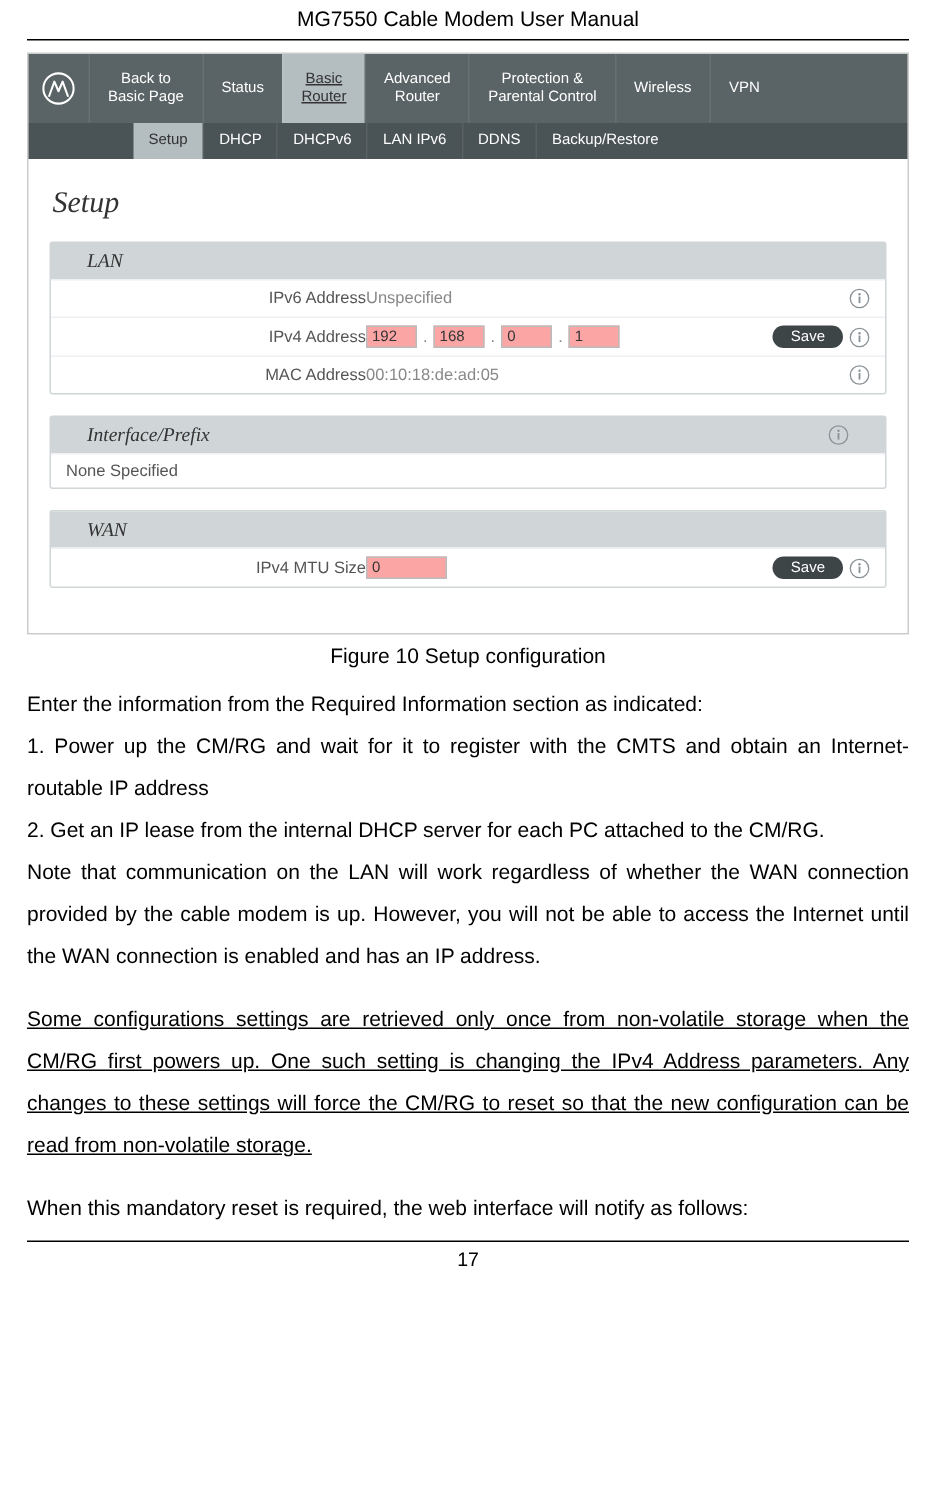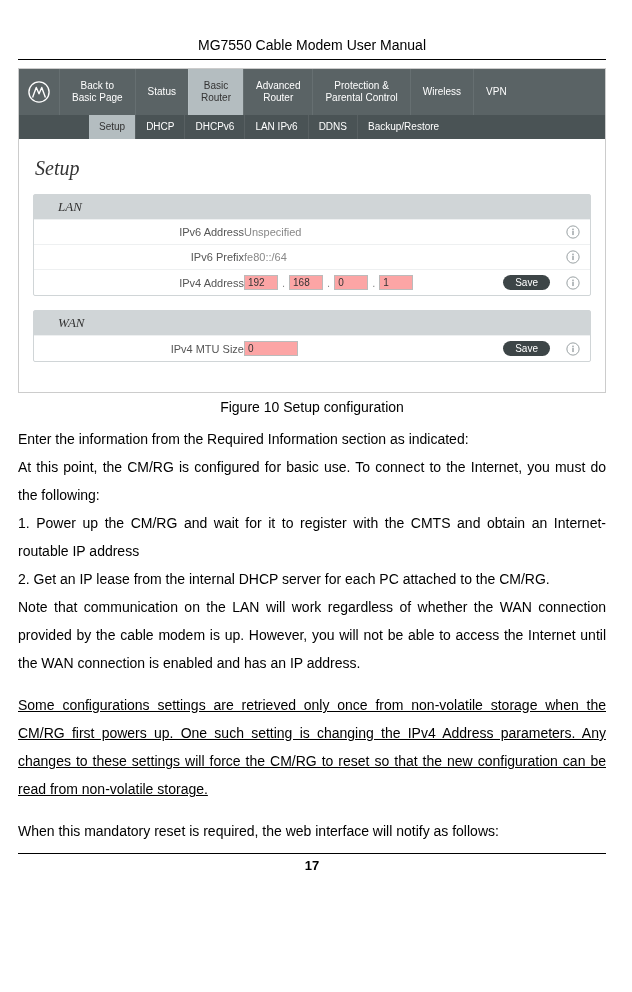--- a/index.html
+++ b/index.html
@@ -6,21 +6,20 @@
     margin: 0;
     background: #fff;
     font-family: Arial, Helvetica, sans-serif;
     color: #000;
     width: 632px;
   }
   .page {
     width: 624px;
     padding: 0 18px 16px 18px;
     box-sizing: border-box;
-    margin-top: 33px;
   }
   .header-title {
     text-align: center;
     font-size: 14px;
     padding: 4px 0 6px 0;
     border-bottom: 1px solid #000;
     margin-bottom: 8px;
   }
   .screenshot {
     border: 1px solid #ccc;
@@ -50,20 +49,21 @@
     align-items: center;
     justify-content: center;
     text-align: center;
     line-height: 1.2;
     border-left: 1px solid rgba(255,255,255,0.08);
   }
   .nav-item.two-line span { display:block; }
   .nav-item.active {
     background: #b4bdc0;
     color: #333;
+    text-decoration: underline;
   }
   .nav-sub {
     display: flex;
     background: #4a5355;
     color: #fff;
     font-size: 10px;
     height: 24px;
     align-items: center;
     padding-left: 70px;
   }
@@ -108,21 +108,21 @@
     display: flex;
     align-items: center;
     padding: 5px 10px;
     font-size: 11px;
     color: #555;
     border-top: 1px solid #eef0f1;
   }
   .row:first-of-type { border-top: none; }
   .row .label { width: 200px; flex: none; color: #555; text-align: right; }
   .row .value { flex: 1; color: #888; display:flex; align-items:center; gap:4px;}
-  .row .tail { flex: none; display: flex; align-items: center; gap: 16px; }
+  .row .tail { flex: none; display: flex; align-items: center; gap: 4px; }
   .info-icon {
     width: 14px; height: 14px;
     display: inline-flex; align-items:center; justify-content:center;
     color: #8a9296;
   }
   .info-icon svg { width:14px; height:14px; }
   .save-btn {
     background: #3d4547;
     color: #fff;
     font-size: 10px;
@@ -151,21 +151,20 @@
     line-height: 2.0;
     text-align: justify;
   }
   .body-text p { margin: 0; }
   .page-number {
     text-align: center;
     font-size: 13px;
     margin-top: 8px;
     border-top: 1px solid #000;
     padding-top: 4px;
-    font-weight: bold;
   }
 </style>
 </head>
 <body>
 
 <div class="page">
 
   <div class="header-title">MG7550 Cable Modem User Manual</div>
 
   <div class="screenshot">
@@ -217,33 +216,20 @@
 
       <div class="setup-heading">Setup</div>
 
       <div class="card">
         <div class="card-head">
           <span>LAN</span>
         </div>
         <div class="row">
           <div class="label">IPv6 Address</div>
           <div class="value">Unspecified</div>
-          <div class="tail">
-              <span class="info-icon">
-                <svg viewBox="0 0 16 16">
-                  <circle cx="8" cy="8" r="7" fill="none" stroke="currentColor" stroke-width="1"></circle>
-                  <circle cx="8" cy="4.8" r="0.9" fill="currentColor"></circle>
-                  <rect x="7.3" y="6.5" width="1.4" height="5" fill="currentColor"></rect>
-                </svg>
-              </span>
-            </div>
-        </div>
-        <div class="row">
-          <div class="label">IPv6 Prefix</div>
-          <div class="value">fe80::/64</div>
           <div class="tail">
               <span class="info-icon">
                 <svg viewBox="0 0 16 16">
                   <circle cx="8" cy="8" r="7" fill="none" stroke="currentColor" stroke-width="1"></circle>
                   <circle cx="8" cy="4.8" r="0.9" fill="currentColor"></circle>
                   <rect x="7.3" y="6.5" width="1.4" height="5" fill="currentColor"></rect>
                 </svg>
               </span>
             </div>
         </div>
@@ -259,22 +245,50 @@
             <button class="save-btn">Save</button>
             <span class="info-icon">
                 <svg viewBox="0 0 16 16">
                   <circle cx="8" cy="8" r="7" fill="none" stroke="currentColor" stroke-width="1"></circle>
                   <circle cx="8" cy="4.8" r="0.9" fill="currentColor"></circle>
                   <rect x="7.3" y="6.5" width="1.4" height="5" fill="currentColor"></rect>
                 </svg>
               </span>
           </div>
         </div>
-      </div>
-
+        <div class="row">
+          <div class="label">MAC Address</div>
+          <div class="value">00:10:18:de:ad:05</div>
+          <div class="tail">
+              <span class="info-icon">
+                <svg viewBox="0 0 16 16">
+                  <circle cx="8" cy="8" r="7" fill="none" stroke="currentColor" stroke-width="1"></circle>
+                  <circle cx="8" cy="4.8" r="0.9" fill="currentColor"></circle>
+                  <rect x="7.3" y="6.5" width="1.4" height="5" fill="currentColor"></rect>
+                </svg>
+              </span>
+            </div>
+        </div>
+      </div>
+
+      <div class="card">
+        <div class="card-head">
+          <span>Interface/Prefix</span>
+          <span class="info-icon">
+              <svg viewBox="0 0 16 16">
+                <circle cx="8" cy="8" r="7" fill="none" stroke="currentColor" stroke-width="1"></circle>
+                <circle cx="8" cy="4.8" r="0.9" fill="currentColor"></circle>
+                <rect x="7.3" y="6.5" width="1.4" height="5" fill="currentColor"></rect>
+              </svg>
+            </span>
+        </div>
+        <div class="row">
+          <div class="label" style="width:auto;">None Specified</div>
+        </div>
+      </div>
 
       <div class="card">
         <div class="card-head">
           <span>WAN</span>
         </div>
         <div class="row">
           <div class="label">IPv4 MTU Size</div>
           <div class="value">
             <input class="num-input" value="0" style="">
           </div>
@@ -291,21 +305,20 @@
         </div>
       </div>
 
     </div>
   </div>
 
   <div class="figure-caption">Figure 10 Setup configuration</div>
 
   <div class="body-text">
     <p>Enter the information from the Required Information section as indicated:</p>
-    <p>At this point, the CM/RG is configured for basic use. To connect to the Internet, you must do the following:</p>
     <p>1. Power up the CM/RG and wait for it to register with the CMTS and obtain an Internet-routable IP address</p>
     <p>2. Get an IP lease from the internal DHCP server for each PC attached to the CM/RG.</p>
     <p>Note that communication on the LAN will work regardless of whether the WAN connection provided by the cable modem is up. However, you will not be able to access the Internet until the WAN connection is enabled and has an IP address.</p>
     <p style="margin-top:14px;text-decoration:underline;">Some configurations settings are retrieved only once from non-volatile storage when the CM/RG first powers up. One such setting is changing the IPv4 Address parameters. Any changes to these settings will force the CM/RG to reset so that the new configuration can be read from non-volatile storage.</p>
     <p style="margin-top:14px;">When this mandatory reset is required, the web interface will notify as follows:</p>
   </div>
 
   <div class="page-number">17</div>
 
 </div>

